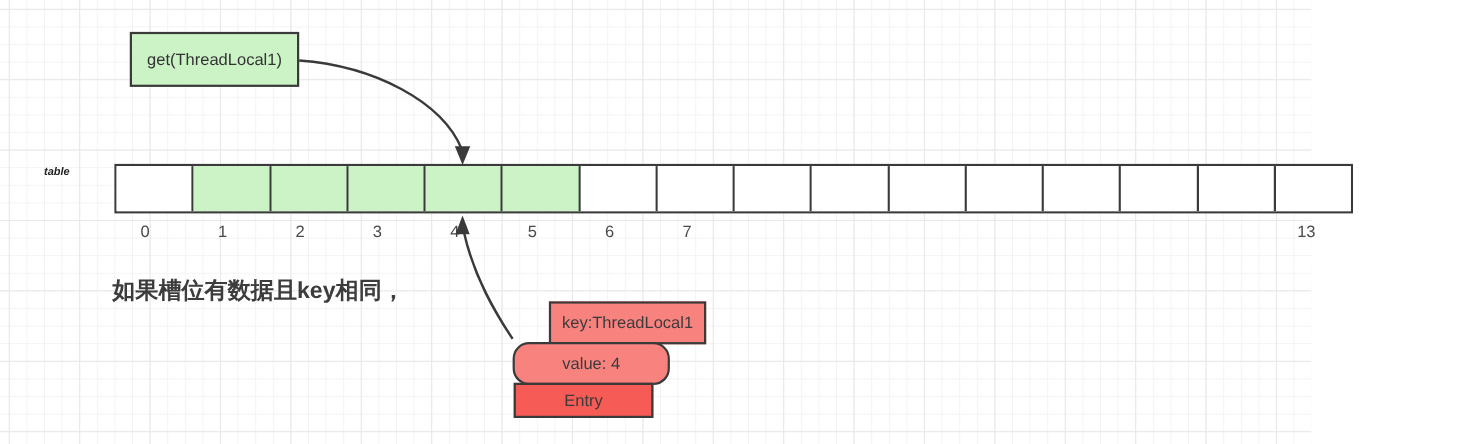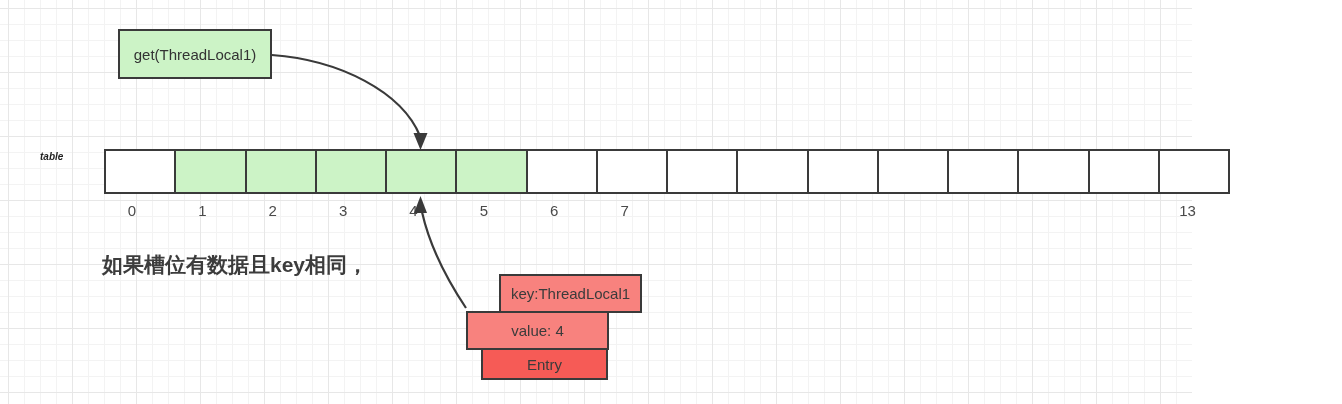--- a/index.html
+++ b/index.html
@@ -68,22 +68,22 @@
     line-height: 28px;
   }
 
   .entry-box {
     position: absolute;
     border: 2px solid #3a3a3a;
     display: flex; align-items: center; justify-content: center;
     font-size: 15px; color: #3b3b3b;
   }
   .entry-key   { left: 476px; top: 274px; width: 143px; height: 39px; background: #f8827e; margin-left: 23px; }
-  .entry-value { left: 466px; top: 311px; width: 143px; height: 39px; background: #f8827e; }
-  .entry-type  { left: 481px; top: 348px; width: 127px; height: 32px; background: #f65b56; }
+  .entry-value { left: 466px; top: 311px; width: 143px; height: 39px; background: #f8827e; border-radius: 15px; }
+  .entry-type  { left: 467px; top: 348px; width: 127px; height: 32px; background: #f65b56; }
 
   svg.arrows {
     position: absolute; left: 0; top: 0;
     width: 1342px; height: 404px;
     pointer-events: none;
   }
   .arrow-shaft { fill: none; stroke: #3a3a3a; stroke-width: 2.2px; }
   .arrow-head  { fill: #3a3a3a; stroke: none; }
 </style>
 </head>

